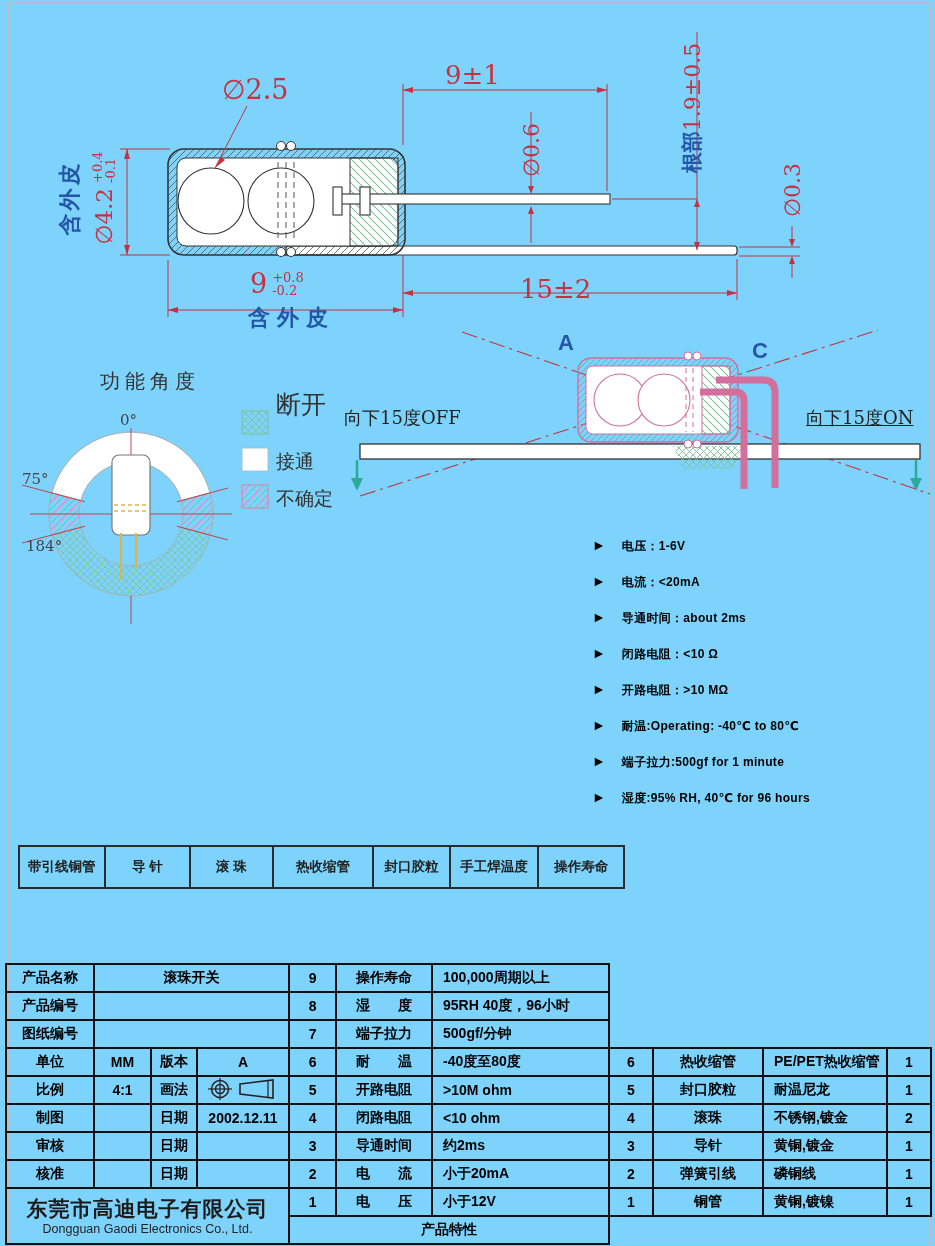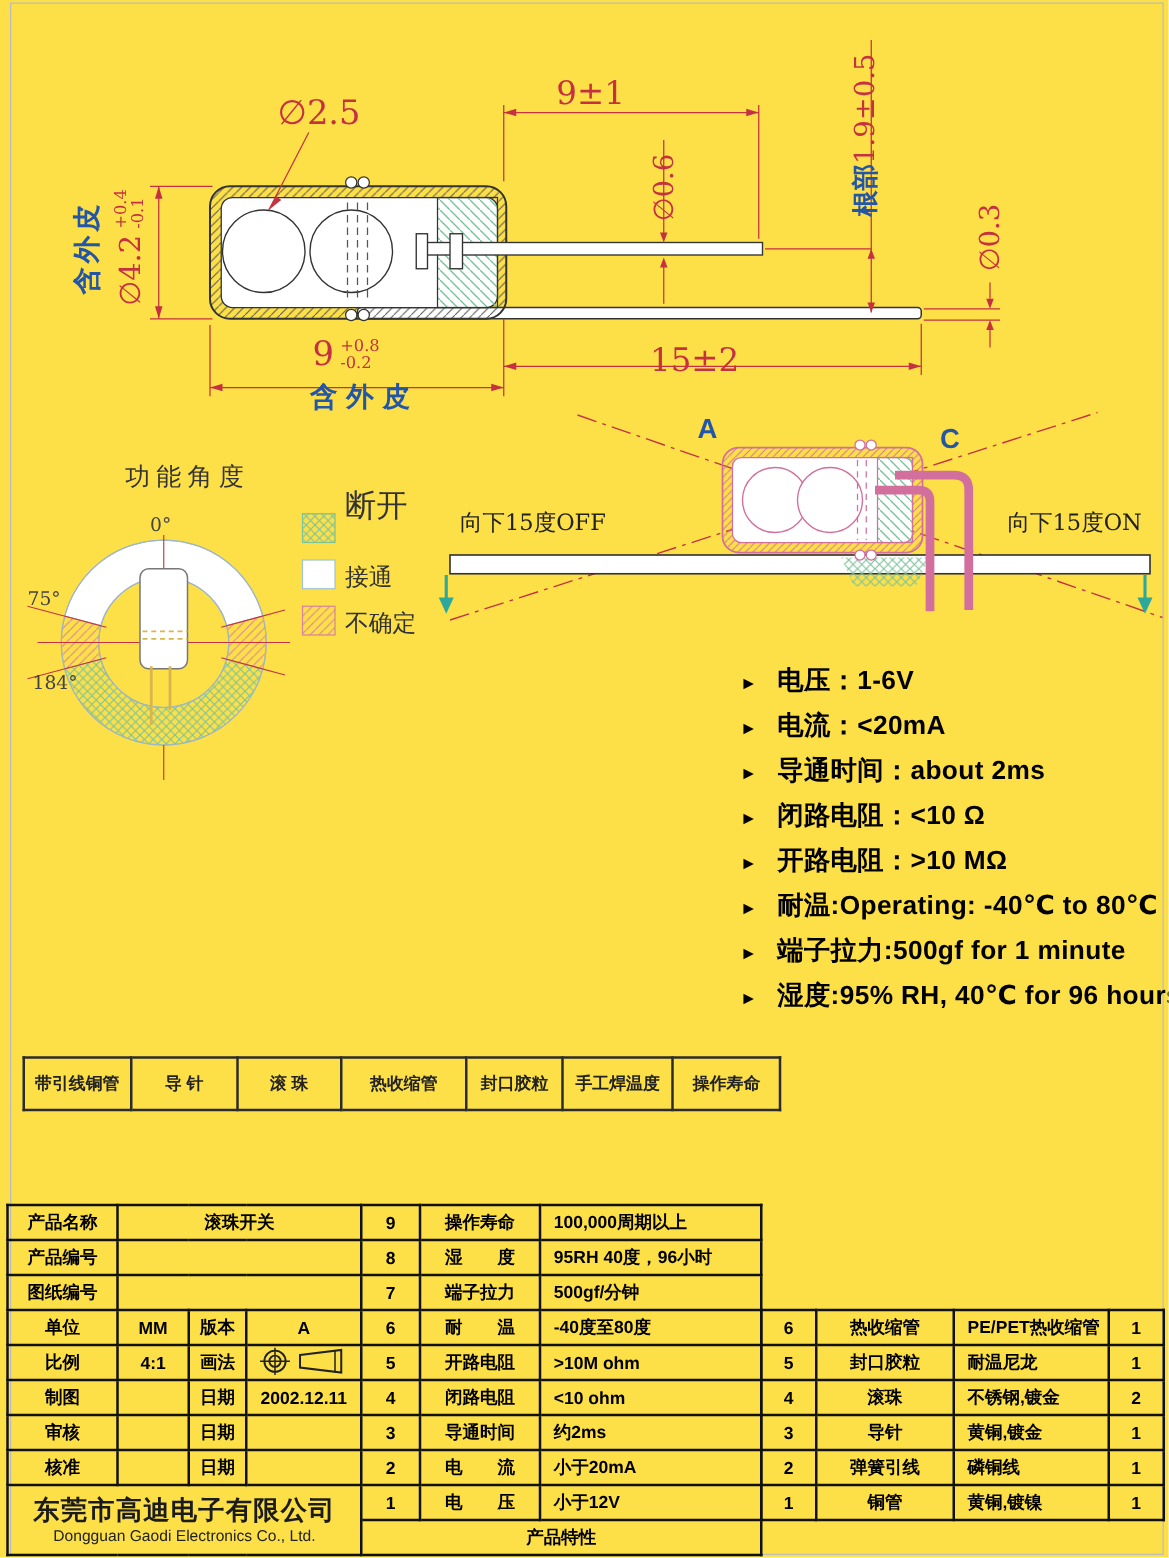--- a/index.html
+++ b/index.html
@@ -1,30 +1,30 @@
 <!DOCTYPE html>
 <html><head>
 <meta charset="utf-8">
 <style>
   html,body{margin:0;padding:0;background:#fff;}
-  #page{position:relative;width:935px;height:1246px;background:#fde047;overflow:hidden;
+  #page{position:relative;width:935px;height:1246px;background:#7dd3fc;overflow:hidden;
         font-family:"Liberation Sans","DejaVu Sans",sans-serif;}
   .frame{position:absolute;left:8px;top:2px;right:4px;bottom:2px;border:1px solid #bcbcbc;pointer-events:none;}
   .abs{position:absolute;}
   
   .dim{color:#c53141;font-family:"DejaVu Serif","Liberation Serif",serif;white-space:nowrap;}
   .blue{color:#2456a8;}
   .rot{transform:rotate(-90deg);transform-origin:center center;display:flex;align-items:center;justify-content:center;}
   .tolstack{display:inline-flex;flex-direction:column;font-size:13px;line-height:13px;margin-left:5px;}
   .cadtxt{color:#333;font-family:"DejaVu Serif","Liberation Serif",serif;white-space:nowrap;}
   .abclabel{color:#2456a8;font-weight:bold;font-size:22px;}
   
   .spec-item{display:flex;align-items:baseline;margin-bottom:13px;}
   .spec-arrow{font-size:14px;color:#000;margin-right:16px;line-height:22px;}
-  .spec-text{font-size:21px;font-weight:bold;color:#000;line-height:22px;letter-spacing:.3px;white-space:nowrap;text-align:center;}
+  .spec-text{font-size:12px;font-weight:bold;color:#000;line-height:22px;letter-spacing:.3px;white-space:nowrap;text-align:center;}
   
   table{border-collapse:collapse;table-layout:fixed;}
   .mat{width:607px;}
   .mat td{border:2px solid #2b2b2b;text-align:center;vertical-align:middle;color:#222;
           font-weight:bold;padding:2px;}
   .mat .hd{height:36px;font-size:13.5px;}
   .mat .bd{height:52px;font-size:13px;white-space:pre-line;line-height:15px;}
   .mat .small{font-size:10.5px;line-height:12px;}
   
   .tb td{border:2px solid #101010;font-weight:bold;color:#000;font-size:14px;
@@ -228,22 +228,22 @@
   <div class="abs cadtxt" style="left:100px;top:368px;font-size:20px;letter-spacing:5px;">功能角度</div>
   <div class="abs cadtxt" style="left:120px;top:411px;font-size:15px;color:#444;">0°</div>
   <div class="abs cadtxt" style="left:22px;top:470px;font-size:15px;color:#444;">75°</div>
   <div class="abs cadtxt" style="left:26px;top:537px;font-size:15px;color:#444;">184°</div>
   <div class="abs cadtxt" style="left:276px;top:388px;font-size:25px;">断开</div>
   <div class="abs cadtxt" style="left:276px;top:449px;font-size:19px;">接通</div>
   <div class="abs cadtxt" style="left:276px;top:486px;font-size:19px;">不确定</div>
 
   <div class="abs abclabel" style="left:558px;top:330px;">A</div>
   <div class="abs abclabel" style="left:752px;top:338px;">C</div>
-  <div class="abs cadtxt" style="left:368px;top:406px;font-size:18px;color:#222;">向下15度OFF</div>
-  <div class="abs cadtxt" style="left:806px;top:406px;font-size:18px;color:#222;">向下15度ON</div>
+  <div class="abs cadtxt" style="left:344px;top:406px;font-size:18px;color:#222;">向下15度OFF</div>
+  <div class="abs cadtxt" style="left:806px;top:406px;font-size:18px;color:#222;text-decoration:underline;">向下15度ON</div>
 
   <div class="abs" style="left:592px;top:534px;width:340px;">
     <div class="spec-item">
         <span class="spec-arrow">►</span>
         <span class="spec-text">电压：1-6V</span>
       </div>
     <div class="spec-item">
         <span class="spec-arrow">►</span>
         <span class="spec-text">电流：&lt;20mA</span>
       </div>

